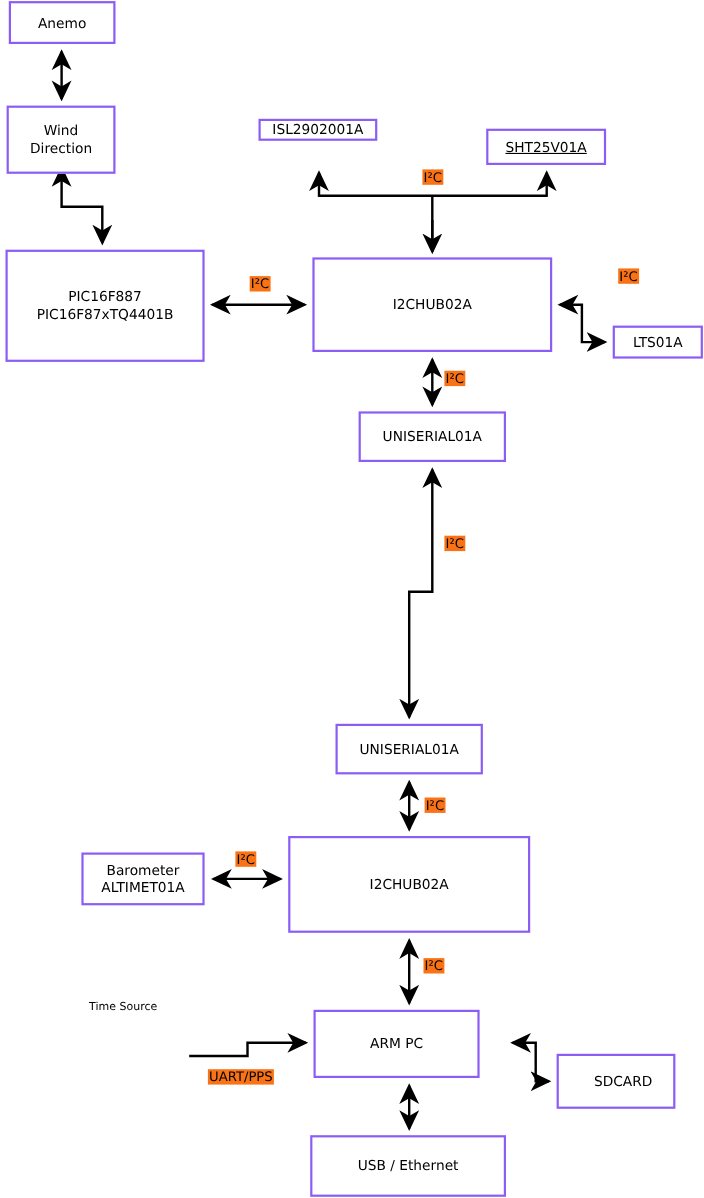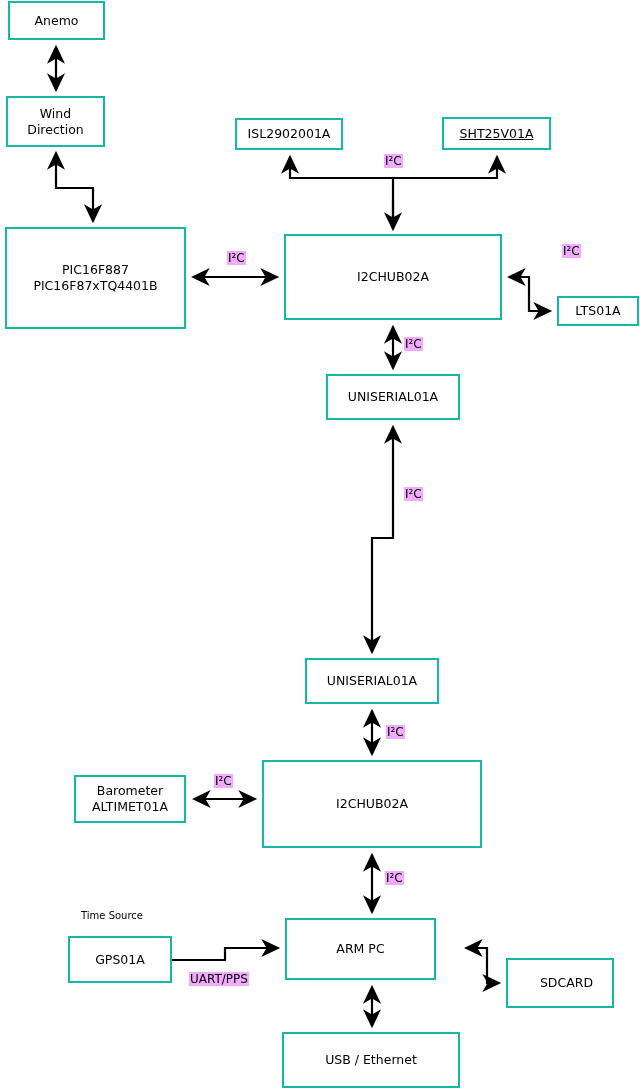--- a/index.html
+++ b/index.html
@@ -18,39 +18,39 @@
   svg.edges {
     position: absolute;
     left: 0;
     top: 0;
     width: 640px;
     height: 1089px;
   }
   .node {
     position: absolute;
     box-sizing: border-box;
-    border: 2px solid #14b8a6;
+    border: 2px solid #8b5cf6;
     background: #ffffff;
     display: flex;
     align-items: center;
     justify-content: center;
     text-align: center;
     font-size: 12.5px;
     line-height: 1.28;
     color: #000000;
     white-space: pre-line;
     z-index: 3;
   }
   .edge-label {
     position: absolute;
     font-size: 12px;
     color: #000000;
     white-space: nowrap;
     z-index: 4;
-    background: #f0abfc;
+    background: #f97316;
     padding: 0 1px;
   }
   .free-label {
     position: absolute;
     font-size: 10px;
     color: #000000;
     white-space: nowrap;
     z-index: 4;
   }
 </style>
@@ -102,44 +102,43 @@
       <polyline points="172,960 225,960 225,948 278,948" marker-end="url(#ah)"></polyline>
 
       <polyline points="466,948 487,948 487,983 499,983" marker-start="url(#ah-start)" marker-end="url(#ah)"></polyline>
 
       <line x1="372" y1="987" x2="372" y2="1026" marker-end="url(#ah)" marker-start="url(#ah-start)"></line>
     </g>
   </svg>
 
   <div class="node" style="left:8px;  top:1px;   width:97px;  height:39px;">Anemo</div>
 
-  <div class="node" style="left:6px;  top:96px;  width:99px;  height:51px;">Wind
+  <div class="node" style="left:6px;  top:96px;  width:99px;  height:62px;">Wind
 Direction</div>
 
   <div class="node" style="left:5px;  top:227px; width:181px; height:102px;">PIC16F887
 PIC16F87xTQ4401B</div>
 
-  <div class="node" style="left:235px;top:118px; width:108px; height:32px;">ISL2902001A</div>
+  <div class="node" style="left:235px;top:108px; width:108px; height:20px;">ISL2902001A</div>
 
   <div class="node" style="left:442px;top:117px; width:109px; height:33px;text-decoration:underline;">SHT25V01A</div>
 
   <div class="node" style="left:284px;top:234px; width:218px; height:86px;">I2CHUB02A</div>
 
   <div class="node" style="left:557px;top:296px; width:82px;  height:30px;">LTS01A</div>
 
   <div class="node" style="left:326px;top:374px; width:134px; height:46px;">UNISERIAL01A</div>
 
   <div class="node" style="left:305px;top:658px; width:134px; height:46px;">UNISERIAL01A</div>
 
   <div class="node" style="left:262px;top:760px; width:220px; height:88px;">I2CHUB02A</div>
 
   <div class="node" style="left:74px; top:775px; width:112px; height:48px;">Barometer
 ALTIMET01A</div>
 
-  <div class="node" style="left:68px; top:936px; width:104px; height:47px;">GPS01A</div>
 
   <div class="node" style="left:285px;top:918px; width:151px; height:62px;">ARM PC</div>
 
   <div class="node" style="left:506px;top:958px; width:108px; height:50px;padding-left:13px;">SDCARD</div>
 
   <div class="node" style="left:282px;top:1032px;width:178px; height:56px;">USB / Ethernet</div>
 
   <div class="free-label" style="left:81px; top:910px;">Time Source</div>
 
   <div class="edge-label" style="left:384px; top:154px;">I²C</div>

